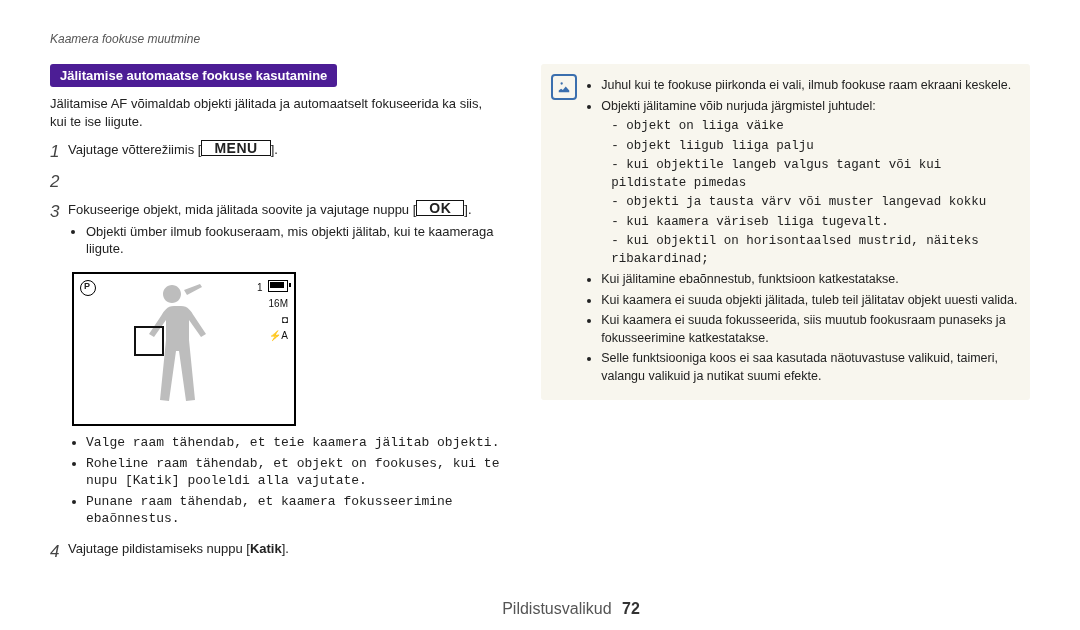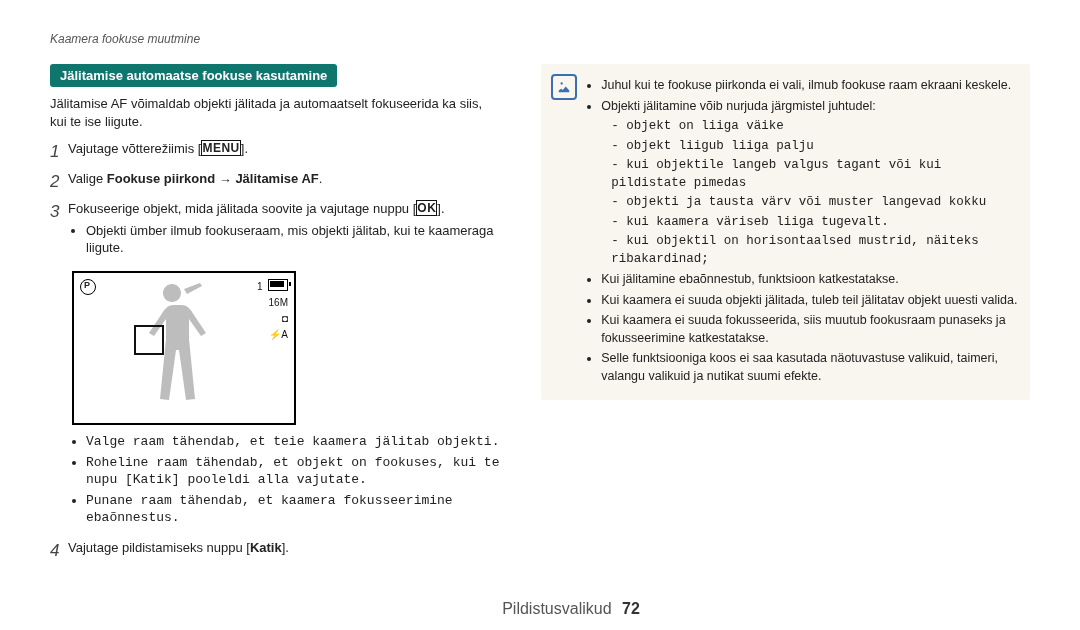--- a/index.html
+++ b/index.html
@@ -27,21 +27,21 @@
     gap: 40px;
   }
   .col-left {
     width: 48%;
   }
   .col-right {
     width: 52%;
   }
   .section-title {
     display: inline-block;
-    background: #0f766e;
+    background: #4c1d95;
     color: #fff;
     font-weight: bold;
     padding: 4px 10px;
     border-radius: 3px;
     margin-bottom: 8px;
     font-size: 13px;
   }
   .intro-text {
     line-height: 1.35;
     margin-bottom: 10px;
@@ -59,22 +59,22 @@
     width: 18px;
     flex-shrink: 0;
   }
   .step-body {
     flex: 1;
   }
   .bold { font-weight: bold; }
   .keybox {
     display: inline-block;
     border: 1px solid #111;
-    padding: 0 0;
-    font-size: 12px;
+    padding: 0 12px;
+    font-size: 14px;
     font-weight: bold;
     line-height: 14px;
     vertical-align: 1px;
     letter-spacing: 0.5px;
   }
   ul.sub {
     margin: 4px 0 6px 0;
     padding-left: 18px;
     list-style: disc;
   }
@@ -180,23 +180,20 @@
       <div class="step">
         <div class="step-num">1</div>
         <div class="step-body">
           <span>Vajutage võtterežiimis [</span><span class="keybox">MENU</span><span>].</span>
         </div>
       </div>
 
       
       <div class="step">
         <div class="step-num">2</div>
-        <div class="step-body">
-          <span>Valige </span><span class="bold">Fookuse piirkond</span><span> → </span><span class="bold">Jälitamise AF</span><span>.</span>
-        </div>
       </div>
 
       
       <div class="step">
         <div class="step-num">3</div>
         <div class="step-body">
           <span>Fokuseerige objekt, mida jälitada soovite ja vajutage nuppu [</span><span class="keybox">OK</span><span>].</span>
           <ul class="sub">
             <li>Objekti ümber ilmub fookuseraam, mis objekti jälitab, kui te kaameraga liigute.</li>
           </ul>

